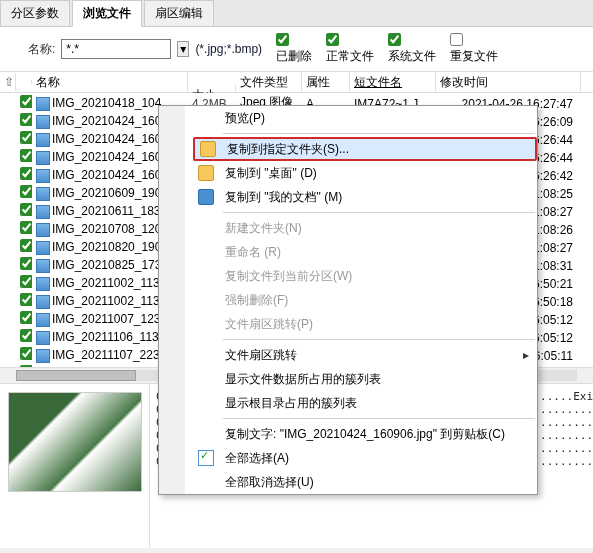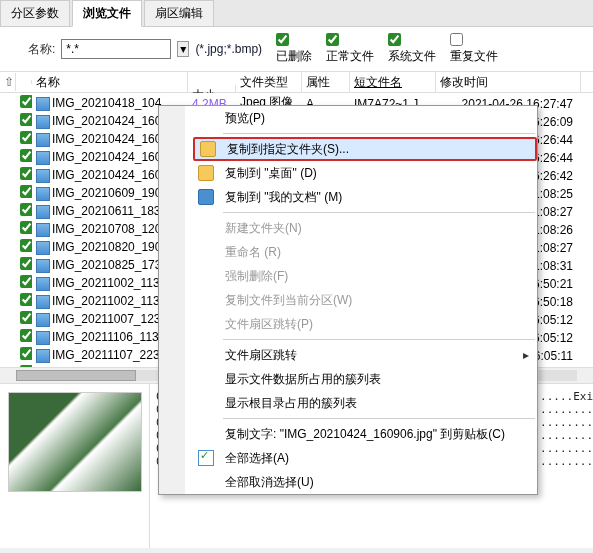--- a/index.html
+++ b/index.html
@@ -25,21 +25,21 @@
 .col-type { width: 66px; }
 .col-attr { width: 48px; }
 .col-short { width: 86px; text-decoration: underline; }
 .col-date { width: 145px; }
 
 .rows { background: #fff; height: 290px; overflow: hidden; position: relative; }
 .row { display: flex; height: 18px; align-items: flex-end; }
 .cell { padding: 0 4px; white-space: nowrap; overflow: hidden; }
 .icon-img { width: 14px; height: 14px; background: linear-gradient(#7bb6e8,#4a8fd0); border: 1px solid #3a7ab8; margin-right: 2px; display:inline-block; vertical-align: middle; }
 .row input[type=checkbox] { accent-color: #2a8a2a; width: 13px; height: 13px; }
-.blue-link { color: #8b5cf6; text-decoration: underline; }
+.blue-link { color: #404040; text-decoration: underline; }
 .rows-scrollbar { position: absolute; left: 0; right: 0; bottom: 0; height: 16px; background: #f0f0f0; border-top: 1px solid #ddd; }
 .sb-track { position:absolute; left:16px; right:16px; top:2px; bottom:2px; background:#e0e0e0; }
 .sb-thumb { position:absolute; left:0; top:0; bottom:0; width:120px; background:#c0c0c0; border:1px solid #a0a0a0; }
 
 .preview-pane { display:flex; background:#fff; border-top:1px solid #ddd; height: 165px; }
 .thumb-box { width: 150px; padding: 8px; background:#fff; border-right:1px solid #ddd; }
 .thumb { width: 134px; height: 100px; border:1px solid #ccc; background: linear-gradient(135deg,#3a6a3a 30%,#fff 32%,#4a7a4a 60%,#fff 62%,#3a6a3a); }
 .hex { flex:1; padding:6px; font-family: Consolas, monospace; font-size: 11px; white-space: pre; overflow:hidden; color:#222; }
 
 .context-menu { position: absolute; left: 158px; top: 105px; width: 380px; background: #fff; border: 1px solid #979797; box-shadow: 3px 3px 6px rgba(0,0,0,0.25); z-index: 10; padding-left: 34px; }
@@ -307,24 +307,24 @@
       <span>复制到 "我的文档" (M)</span>
     </div>
   <div class="cm-sep"></div>
   <div class="cm-item disabled">
       <span>新建文件夹(N)</span>
     </div>
   <div class="cm-item disabled">
       <span>重命名 (R)</span>
     </div>
   <div class="cm-item disabled">
+      <span>复制文件到当前分区(W)</span>
+    </div>
+  <div class="cm-item disabled">
       <span>强制删除(F)</span>
-    </div>
-  <div class="cm-item disabled">
-      <span>复制文件到当前分区(W)</span>
     </div>
   <div class="cm-item disabled">
       <span>文件扇区跳转(P)</span>
     </div>
   <div class="cm-sep"></div>
   <div class="cm-item">
       <span>文件扇区跳转</span>
       <span class="cm-arrow">▸</span>
     </div>
   <div class="cm-item">

